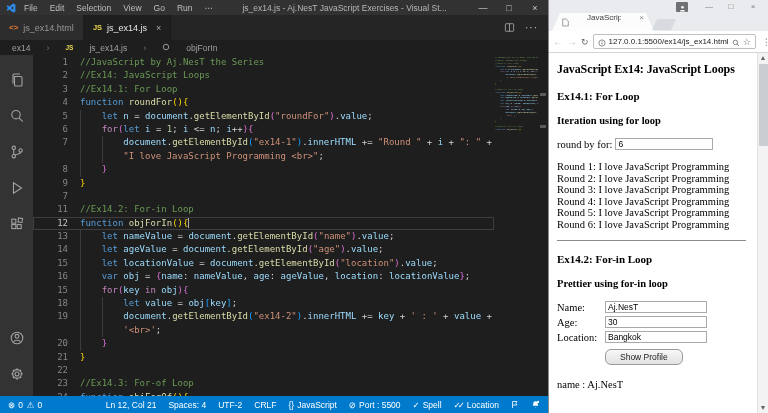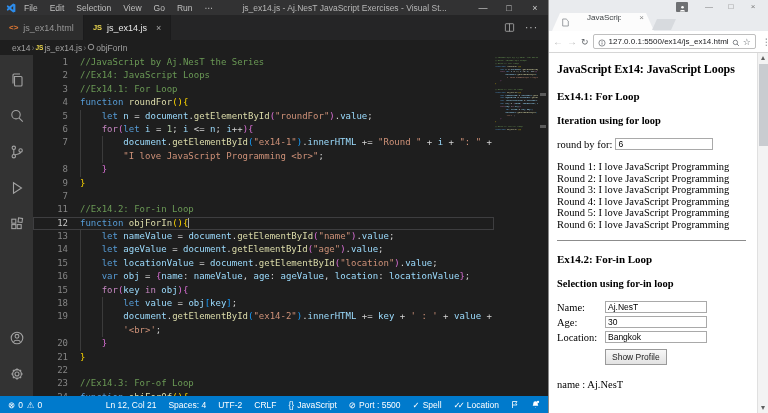--- a/index.html
+++ b/index.html
@@ -19,21 +19,21 @@
   .tabbar { height:25px; background:#252526; display:flex; align-items:stretch; flex-shrink:0; }
   .tab { display:flex; align-items:center; gap:5px; padding:0 9px; font-size:9px; border-right:1px solid #1b1b1c; }
   .tab.inactive { background:#2D2D2D; color:#969696; }
   .tab.active   { background:#1E1E1E; color:#E8E8E8; }
   .tab .ticon-html { color:#E37933; font-size:8px; font-weight:bold; }
   .tab .ticon-js { color:#E8D44D; font-size:7.5px; font-weight:bold; }
   .tab .tclose { color:#A9A9A9; font-size:9px; margin-left:4px; }
   .tab-actions { margin-left:auto; display:flex; align-items:center; gap:10px; padding-right:10px; color:#C5C5C5; }
   .tab-actions .more { font-size:10px; letter-spacing:1px; }
 
-  .breadcrumb { height:15px; background:#1E1E1E; display:flex; align-items:center; gap:1px; padding-left:12px; font-size:8.5px; color:#A0A0A0; flex-shrink:0; }
+  .breadcrumb { height:15px; background:#1E1E1E; display:flex; align-items:center; gap:16px; padding-left:12px; font-size:8.5px; color:#A0A0A0; flex-shrink:0; }
   .bc-sep { color:#6f6f6f; font-size:9px; }
   .bc-js { color:#E8D44D; font-size:6.5px; font-weight:bold; }
 
   .vs-main { flex:1; display:flex; overflow:hidden; }
   .activitybar { width:33px; background:#333333; display:flex; flex-direction:column; align-items:center; padding:7px 0 4px 0; flex-shrink:0; }
   .ab-icon { width:33px; height:36px; display:flex; align-items:center; justify-content:center; }
   .ab-spacer { flex:1; }
   .ab-icon svg { stroke:#A2A2A2; fill:none; stroke-width:1.1; }
 
   .editor { flex:1; position:relative; background:#1E1E1E; overflow:hidden; }
@@ -89,21 +89,21 @@
   .c-input { height:12px; border:1px solid #A9A9A9; font:8.5px "Liberation Sans", sans-serif; padding:0 2px; background:#fff; }
   .round-input { width:98px; }
   .rounds { margin-top:11px; }
   .rounds p { font-size:10.5px; line-height:11.5px; }
   .c-hr { border:none; border-top:1px solid #8C8C8C; margin:10px 0 2px 0; }
   .form-area { margin-top:12px; }
   .form-row { display:flex; align-items:center; margin-bottom:3px; font-size:10.5px; }
   .form-row label { width:48px; flex-shrink:0; }
   .form-input { width:102px; }
   .btn-row { margin-left:48px; margin-top:2px; }
-  .c-button { font:8.5px "Liberation Sans", sans-serif; padding:2px 6px; border:1px solid #9a9a9a; border-radius:0; background:linear-gradient(#F7F7F7,#E2E2E2); color:#222; }
+  .c-button { font:8.5px "Liberation Sans", sans-serif; padding:2px 14px; border:1px solid #9a9a9a; border-radius:6px; background:linear-gradient(#F7F7F7,#E2E2E2); color:#222; }
   .outputs { margin-top:13px; }
   .outputs p { font-size:10.5px; line-height:13px; }
 
   .c-scrollbar { position:absolute; right:0; top:0; bottom:0; width:11px; background:#F3F3F3; border-left:1px solid #E0E0E0; }
   .sc-btn { height:10px; display:flex; align-items:center; justify-content:center; }
   .sc-up { border-bottom:0; }
   .tri-up { width:0; height:0; border-left:2.5px solid transparent; border-right:2.5px solid transparent; border-bottom:4px solid #606060; }
   .tri-dn { width:0; height:0; border-left:2.5px solid transparent; border-right:2.5px solid transparent; border-top:4px solid #606060; position:absolute; bottom:3px; left:3px; }
   .sc-thumb { position:absolute; top:11px; left:1px; width:9px; height:82px; background:#C9CCD0; }
 </style>
@@ -400,21 +400,21 @@
           <p>Round 2: I love JavaScript Programming</p>
           <p>Round 3: I love JavaScript Programming</p>
           <p>Round 4: I love JavaScript Programming</p>
           <p>Round 5: I love JavaScript Programming</p>
           <p>Round 6: I love JavaScript Programming</p>
         </div>
 
       <hr class="c-hr">
 
       <div class="c-h3">Ex14.2: For-in Loop</div>
-      <div class="c-sub">Selection using for-in loop</div>
+      <div class="c-sub">Prettier using for-in loop</div>
 
       <div class="form-area" id="profile-form">
           <div class="form-row">
             <label>Name:</label>
             <input class="c-input form-input" value="Aj.NesT" style="">
           </div>
           <div class="form-row">
             <label>Age:</label>
             <input class="c-input form-input" value="30" style="">
           </div>

